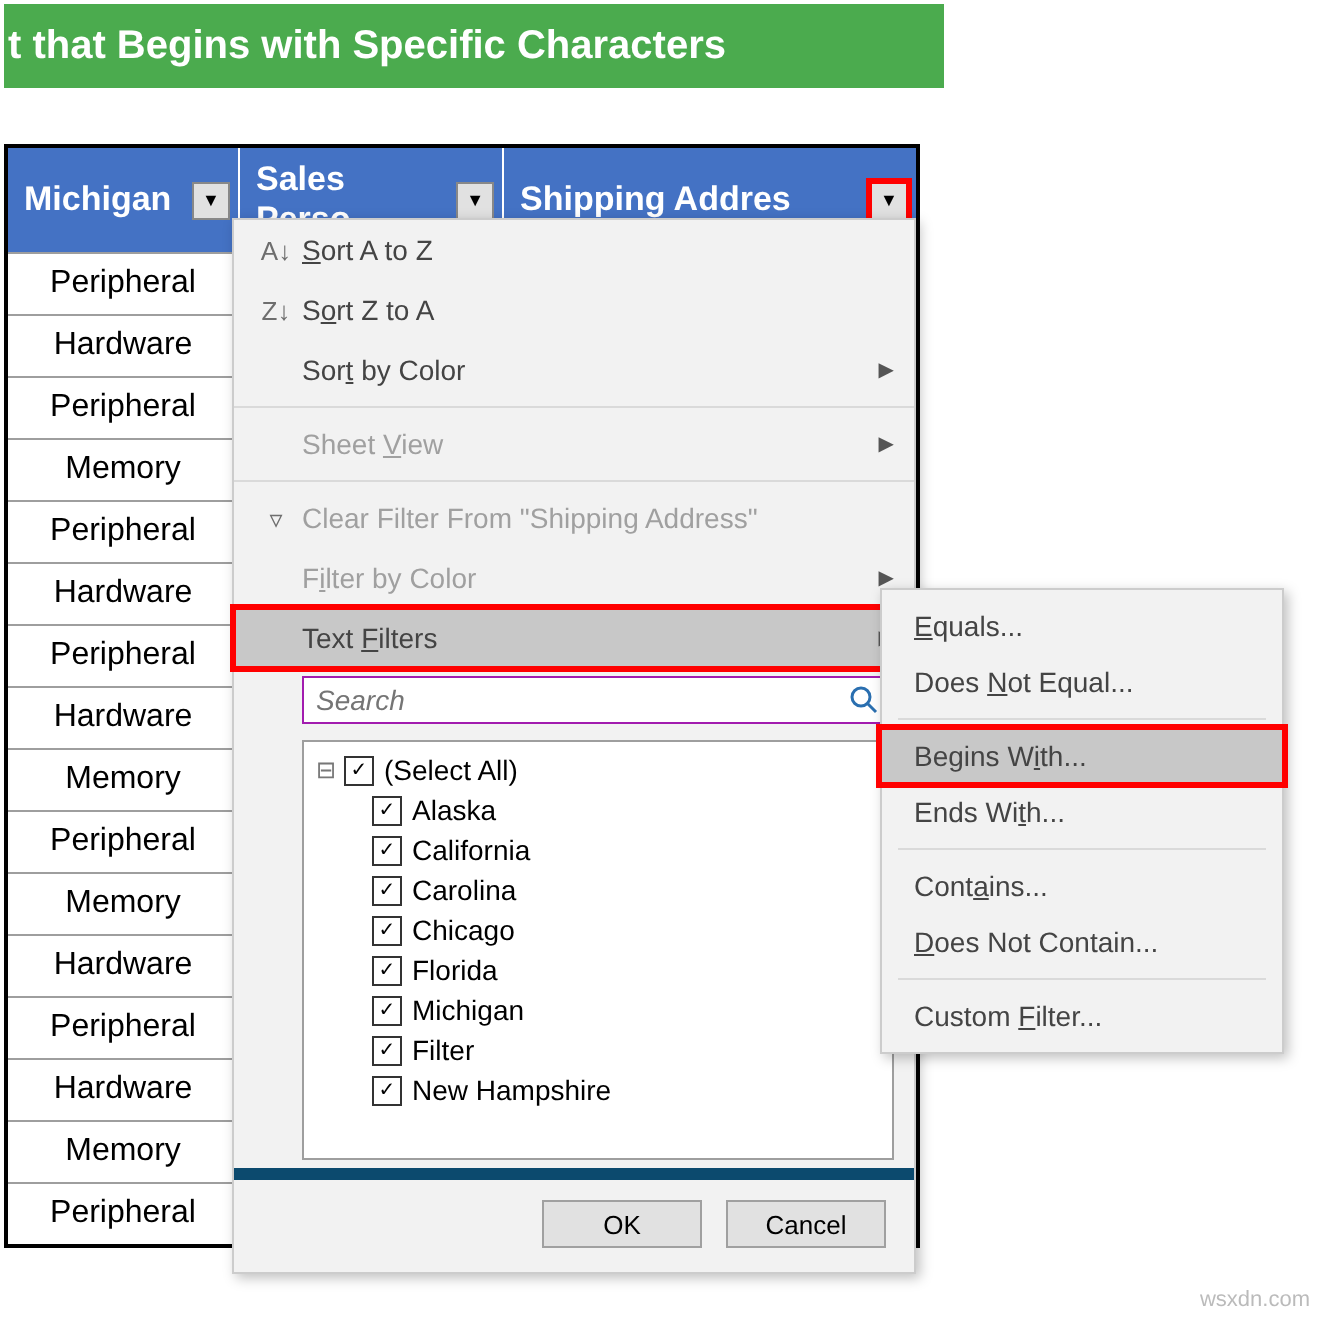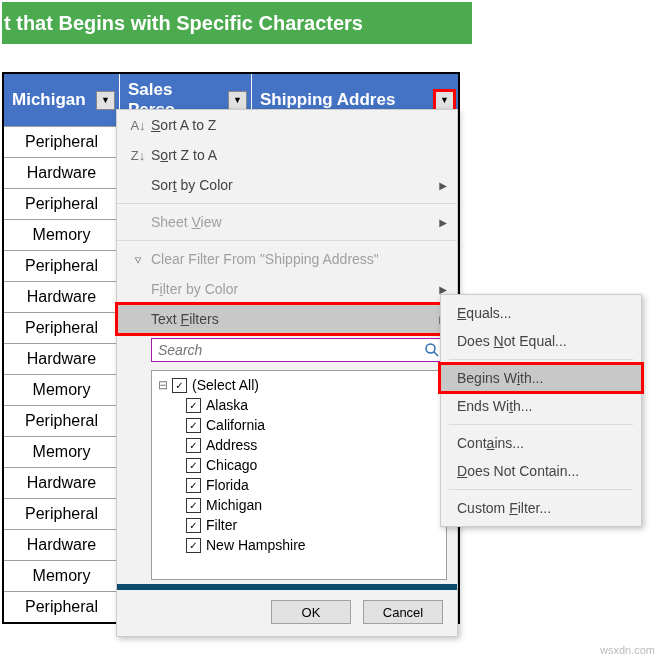--- a/index.html
+++ b/index.html
@@ -340,21 +340,21 @@
           <span>Alaska</span>
         </div>
         <div class="check-item" style="padding-left: 14px;">
           <span class="tree-tick"></span>
           <span class="cb">✓</span>
           <span>California</span>
         </div>
         <div class="check-item" style="padding-left: 14px;">
           <span class="tree-tick"></span>
           <span class="cb">✓</span>
-          <span>Address</span>
+          <span>Carolina</span>
         </div>
         <div class="check-item" style="padding-left: 14px;">
           <span class="tree-tick"></span>
           <span class="cb">✓</span>
           <span>Chicago</span>
         </div>
         <div class="check-item" style="padding-left: 14px;">
           <span class="tree-tick"></span>
           <span class="cb">✓</span>
           <span>Florida</span>

